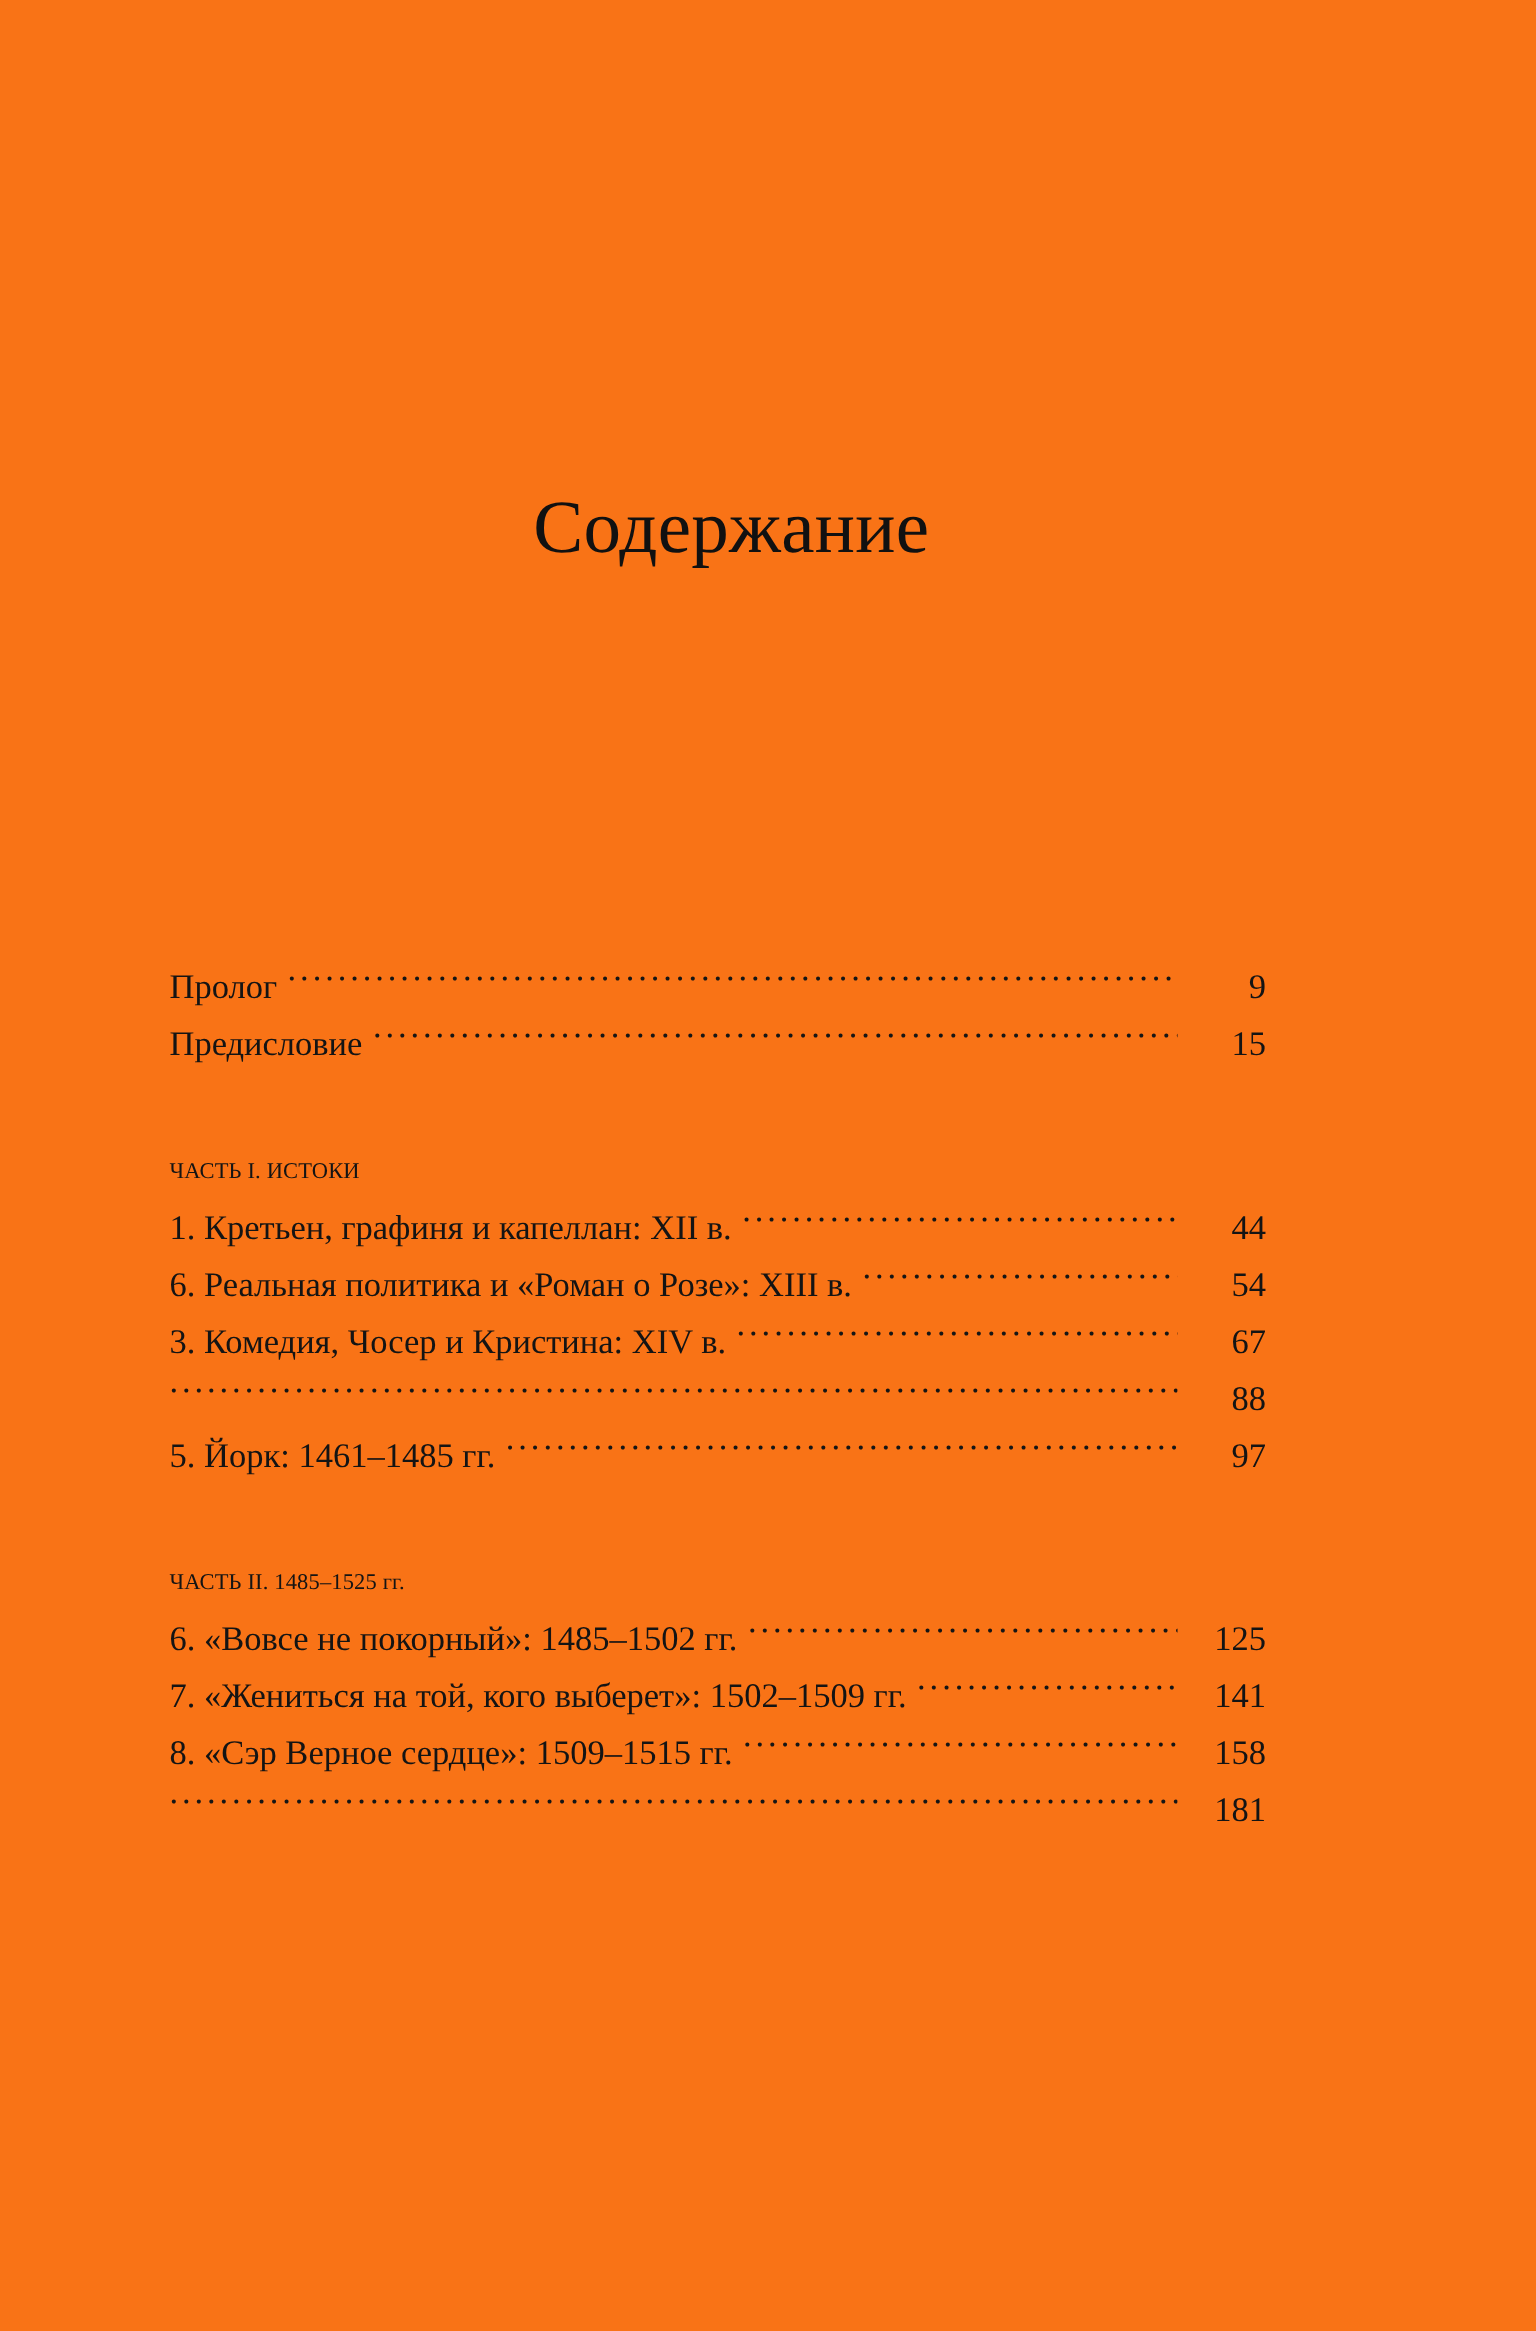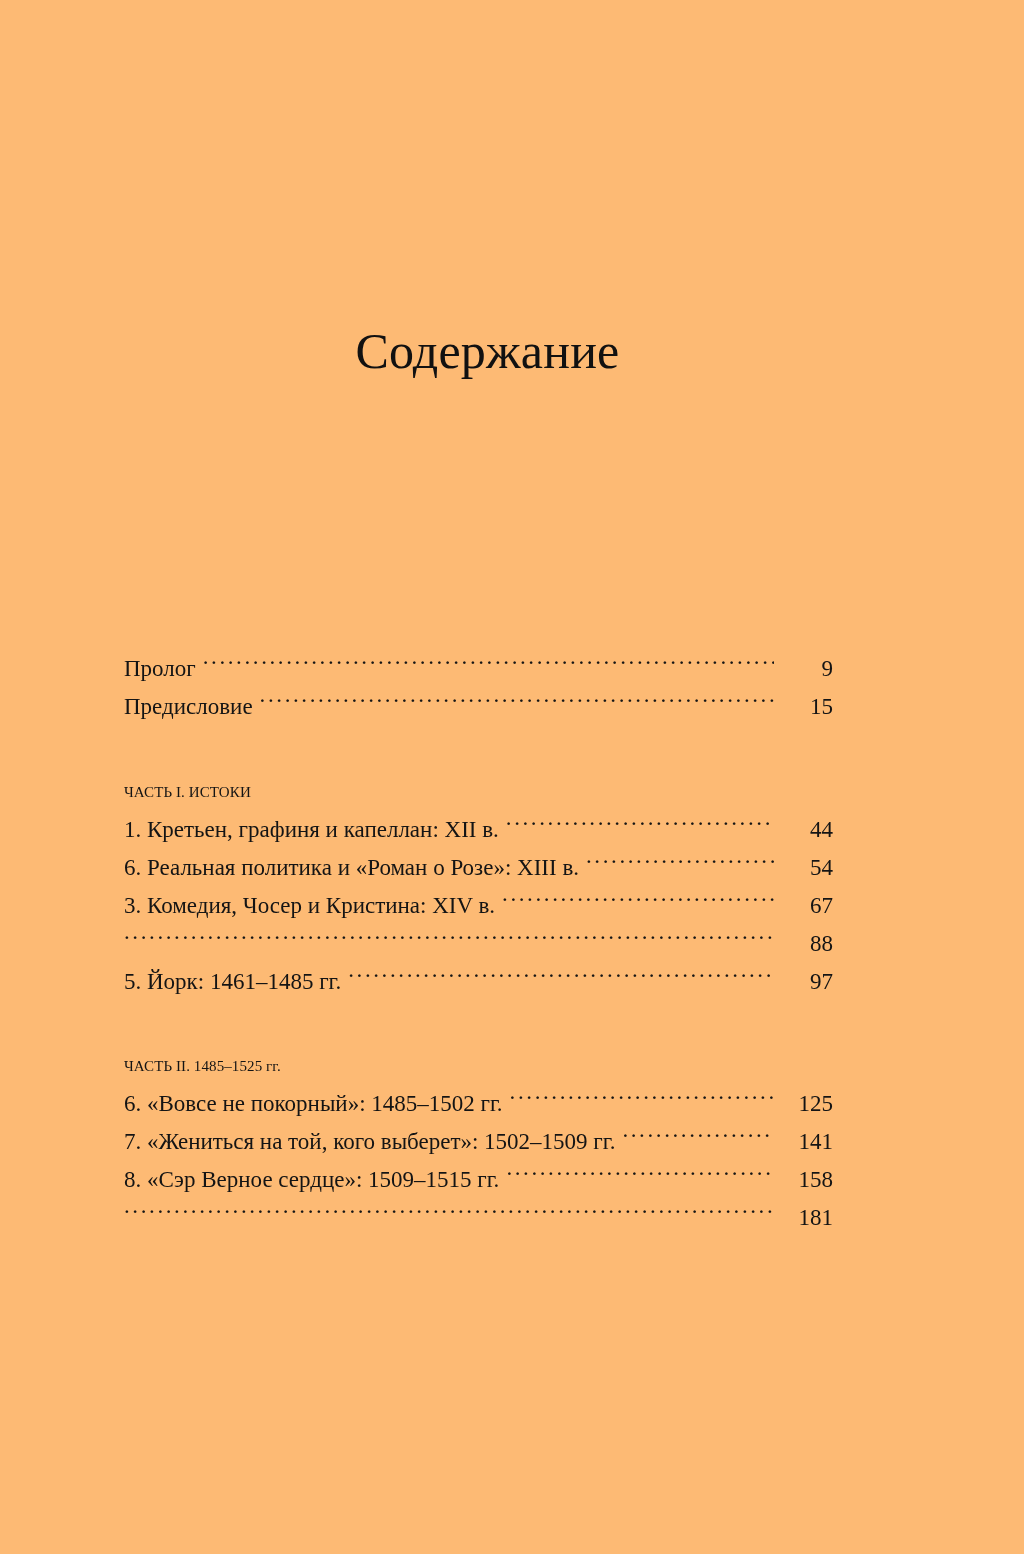--- a/index.html
+++ b/index.html
@@ -12,21 +12,21 @@
     height: 1554px;
     position: relative;
     font-family: "Liberation Serif", "DejaVu Serif", serif;
     color: #1a1a1a;
     overflow: hidden;
   }
 
   .page {
     position: absolute;
     inset: 0;
-    background: #fdba74;
+    background: #f97316;
   }
 
   
   .toc-title {
     position: absolute;
     top: 326px;
     left: 0;
     width: 975px;
     text-align: center;
     font-size: 50px;
@@ -38,21 +38,21 @@
 
   
   .toc-body {
     position: absolute;
     top: 638px;
     left: 112px;
     width: 733px;
   }
 
   .toc-group {
-    margin: 12px;
+    margin: 1px;
     padding: 0;
   }
   .toc-group.gap-front { margin-bottom: 47px; }
   .toc-group.gap-part  { margin-bottom: 46px; }
 
   .part-head {
     font-size: 15px;
     line-height: 38px;
     letter-spacing: 0.1px;
     white-space: nowrap;

